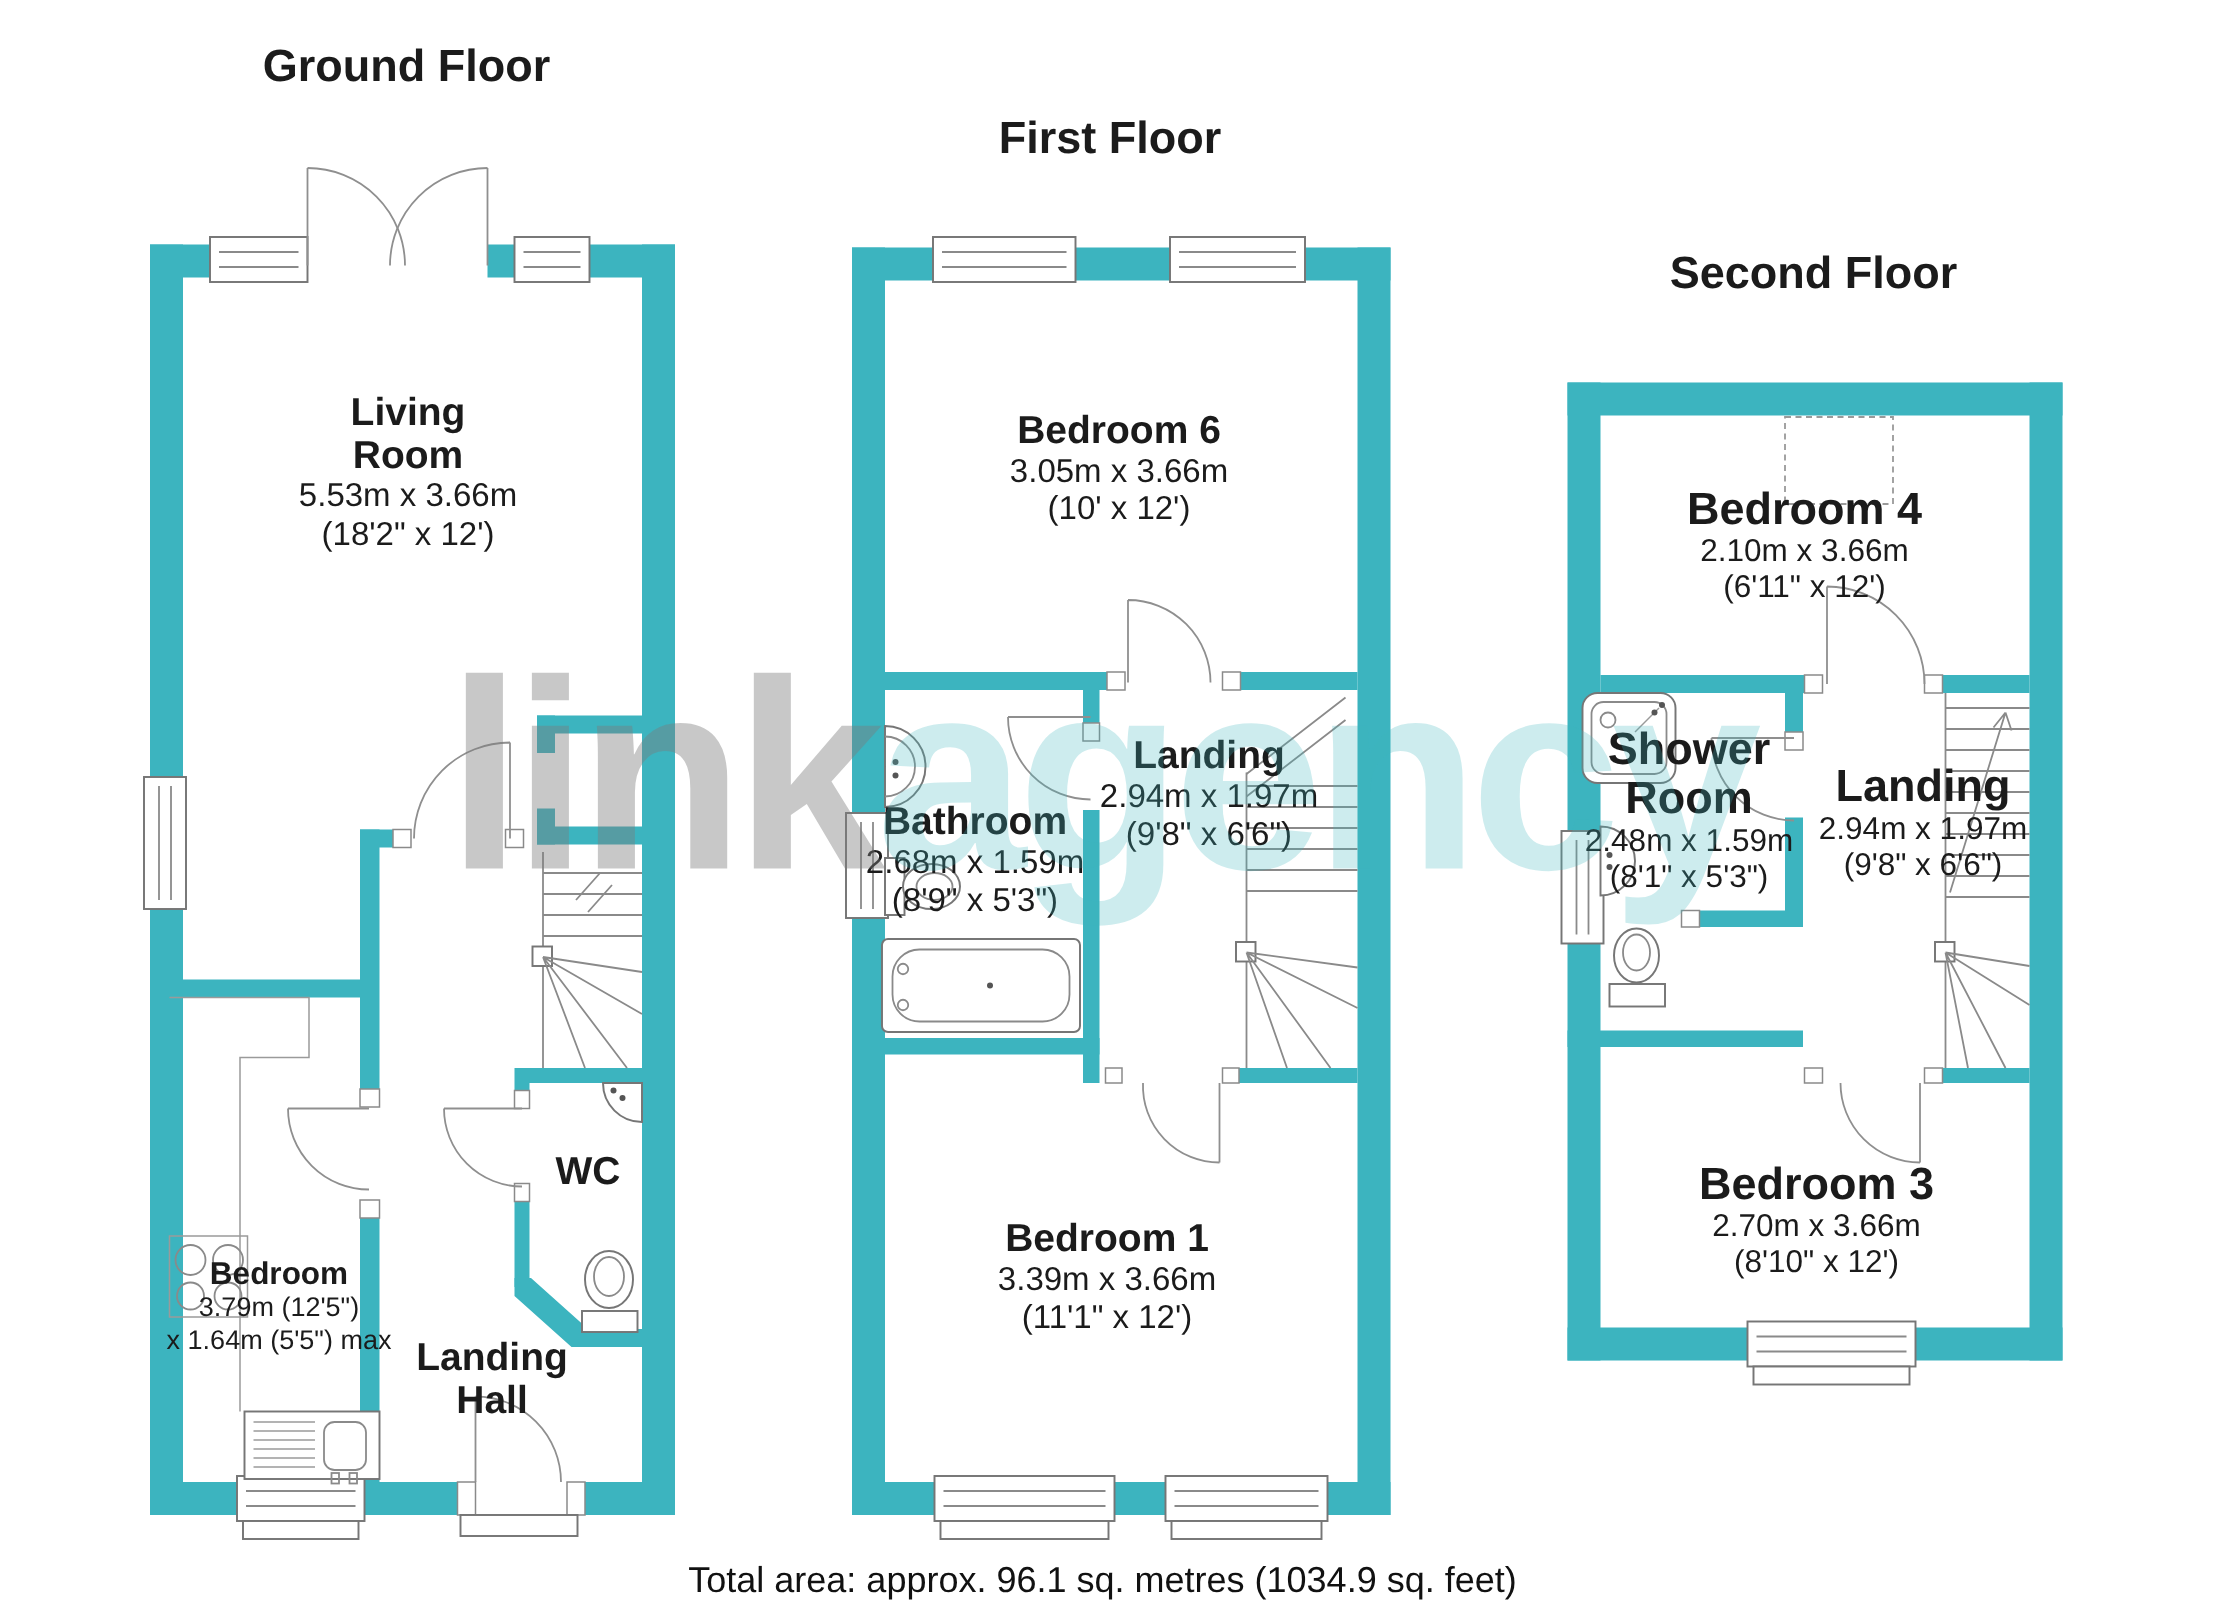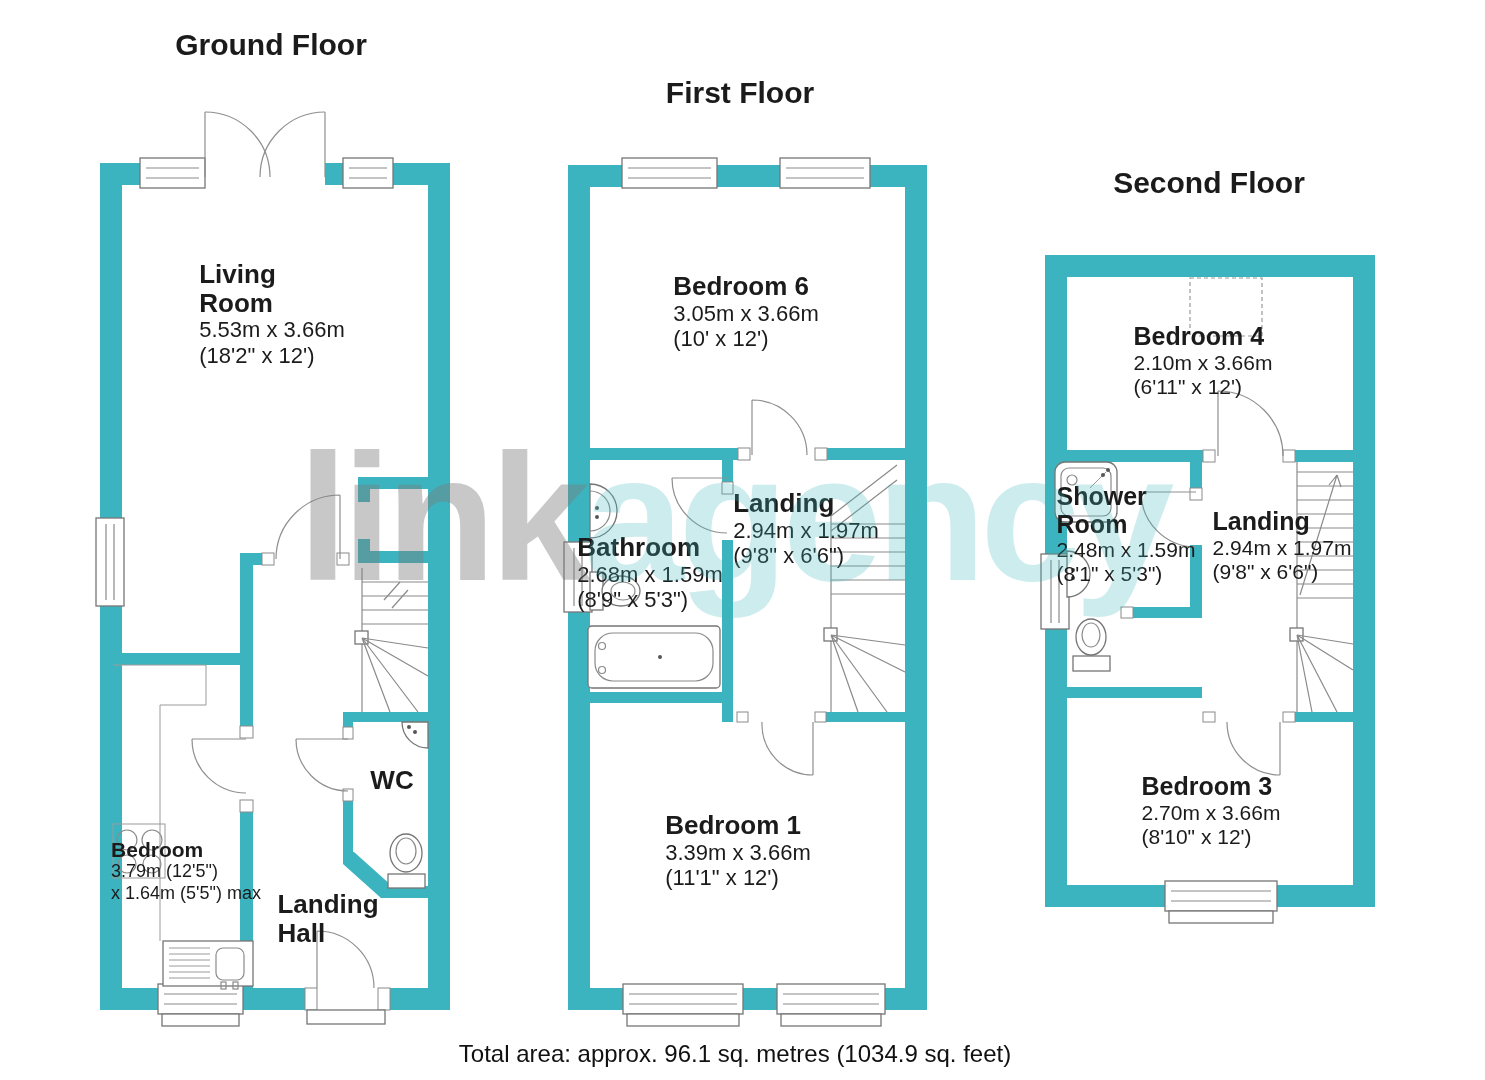--- a/index.html
+++ b/index.html
@@ -10,25 +10,25 @@
   .w{fill:var(--wall);}
   .jamb{fill:#ffffff;stroke:#8a8a8a;stroke-width:1;}
   .fx{fill:#ffffff;stroke:#767676;stroke-width:1.3;}
   .ln{fill:none;stroke:#8a8a8a;stroke-width:1.2;}
   .thin{fill:none;stroke:#9a9a9a;stroke-width:1;}
   .door{fill:none;stroke:#8f8f8f;stroke-width:1.2;}
   .dash{fill:none;stroke:#9a9a9a;stroke-width:1.2;stroke-dasharray:4 3;}
   .dot{fill:#555;}
   .floor-title{position:absolute;transform:translateX(-50%);font-weight:bold;font-size:30px;
                color:#1b1b1b;white-space:nowrap;}
-  .room-label{position:absolute;transform:translateX(-50%);color:#1b1b1b;
+  .room-label{position:absolute;transform:translateX(-50%);text-align:center;color:#1b1b1b;
               white-space:nowrap;line-height:1.1;}
   .room-label .rname{font-weight:bold;font-size:26px;}
   .room-label .rdim{font-weight:normal;font-size:22px;line-height:1.16;}
-  .room-label.mid .rname{font-size:25px;}
+  .room-label.mid .rname{font-size:30px;}
   .room-label.mid .rdim{font-size:21px;}
   .room-label.small .rname{font-size:21px;}
   .room-label.small .rdim{font-size:18px;line-height:1.2;}
   #footer-text{position:absolute;left:735px;top:1040px;transform:translateX(-50%);
                font-size:24px;color:#111;white-space:nowrap;}
   #watermark{position:absolute;left:298px;top:428px;font-size:180px;font-weight:bold;
              letter-spacing:-6px;line-height:1;pointer-events:none;z-index:9;white-space:nowrap;}
   #watermark .wm1{color:rgba(125,125,125,0.42);text-align:right;}
   #watermark .wm2{color:rgba(62,181,191,0.26);}
 </style>

